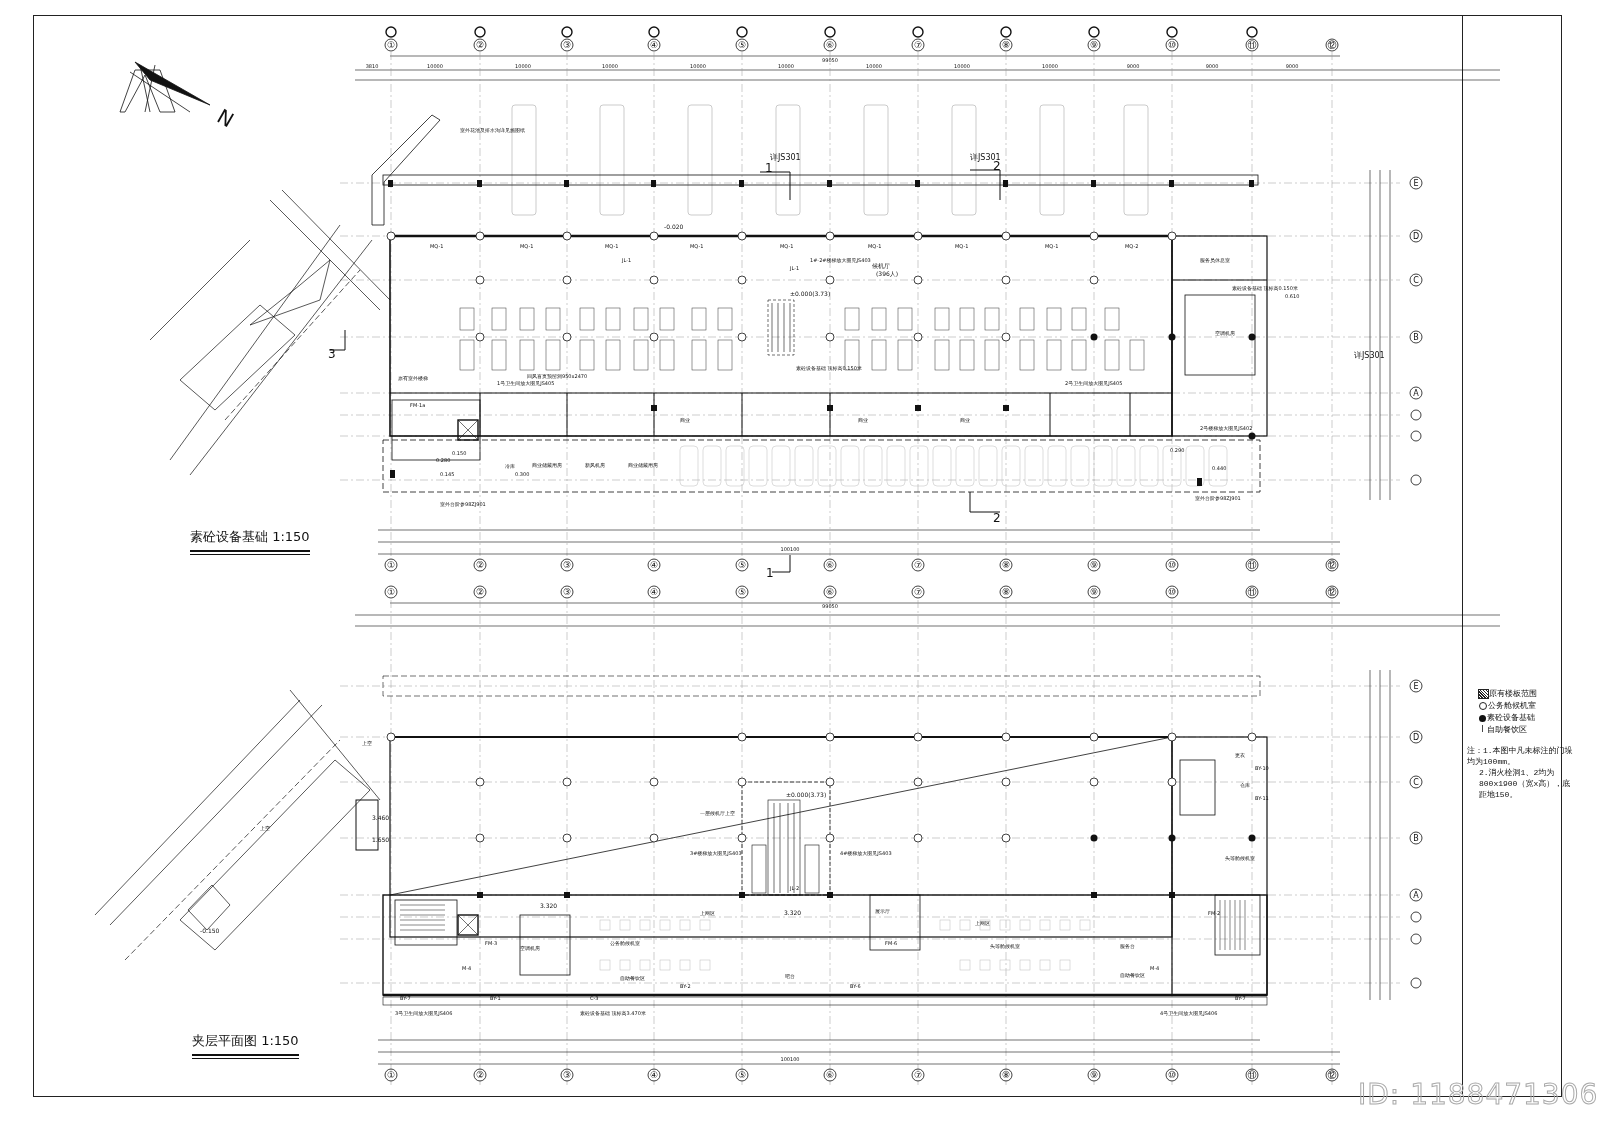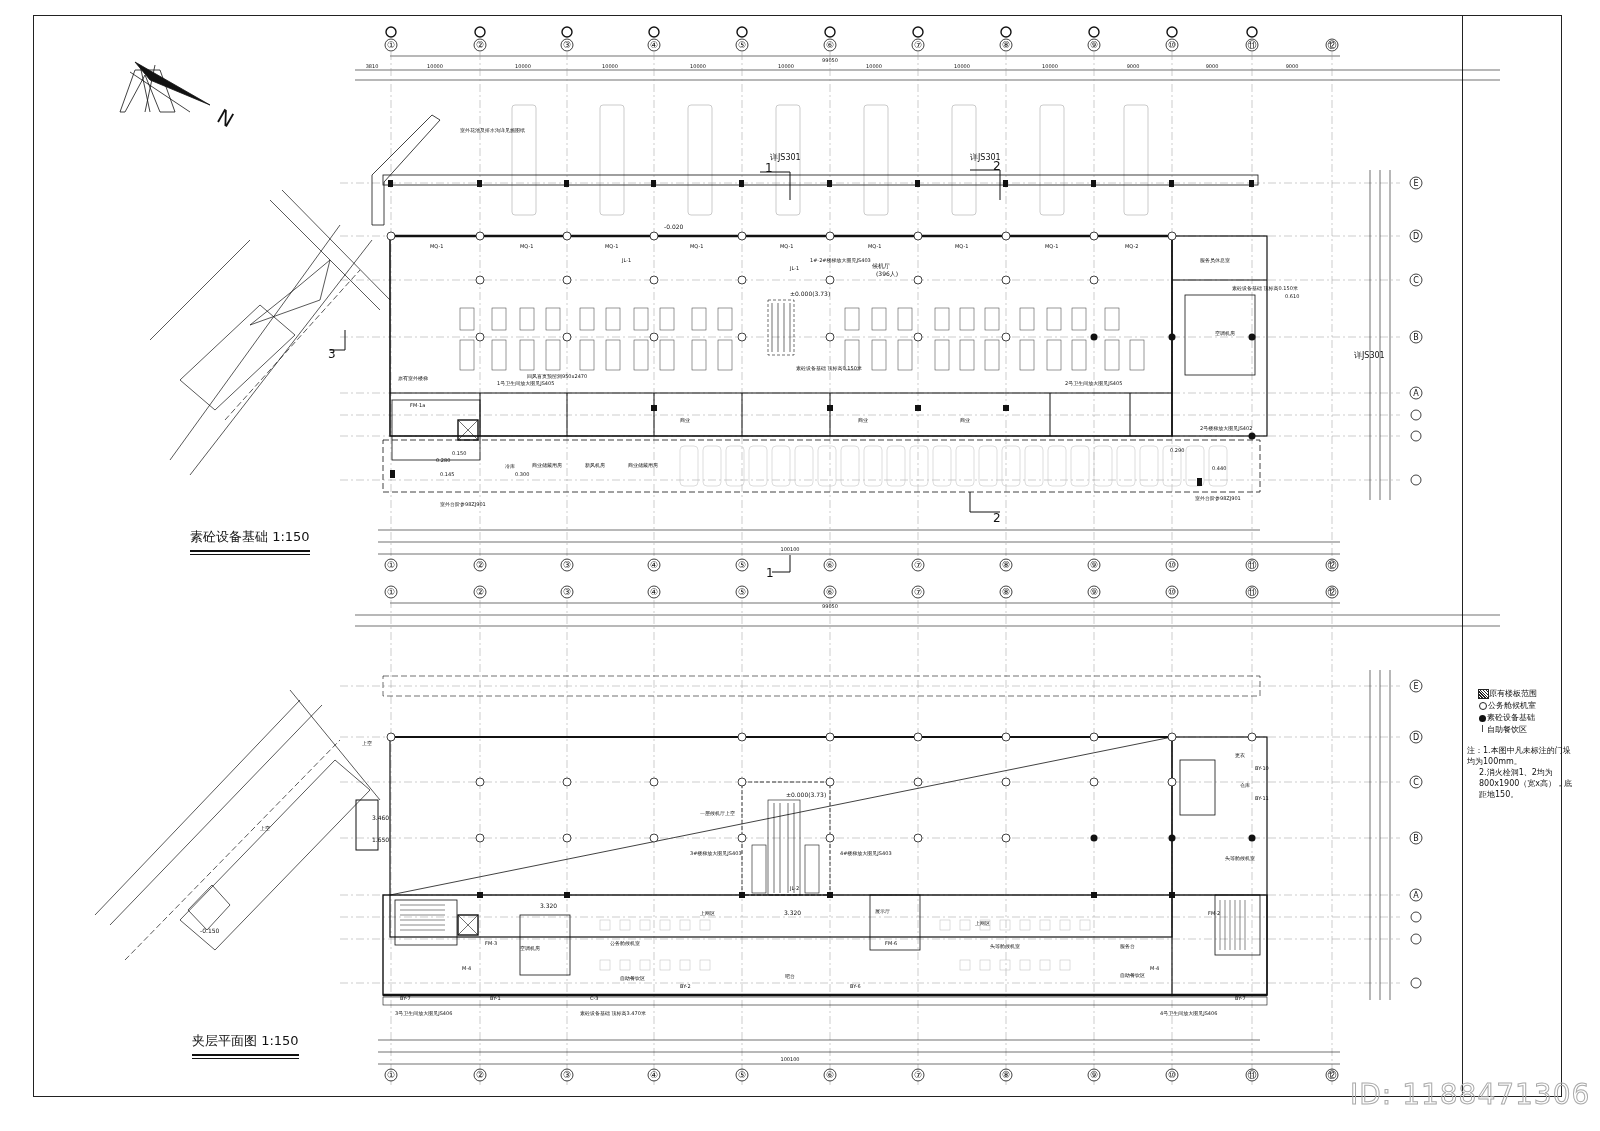--- a/index.html
+++ b/index.html
@@ -7,21 +7,21 @@
   #canvas{position:absolute;left:0;top:0;width:1600px;height:1131px;}
   .frame{position:absolute;border:1.5px solid #222;}
   .plan-title{position:absolute;font-family:"DejaVu Sans",sans-serif;font-size:13px;color:#111;}
   .plan-title .ul{position:absolute;left:0;right:0;bottom:-6px;border-top:2px solid #111;}
   .plan-title .ul2{position:absolute;left:0;right:0;bottom:-9px;border-top:1px solid #111;}
   .legend{position:absolute;font-size:8px;line-height:12px;color:#111;}
   .legend-row{display:flex;align-items:center;}
   .sw{display:inline-block;width:9px;height:8px;}
   .note{position:absolute;font-size:8px;line-height:11px;color:#111;width:110px;}
   .wm-logo{position:absolute;font-size:54px;color:transparent;-webkit-text-stroke:1.3px #bbb;font-family:"DejaVu Sans",sans-serif;letter-spacing:6px;}
-  .wm-id{position:absolute;font-size:28px;color:transparent;-webkit-text-stroke:1px #aaa;font-family:"DejaVu Sans",sans-serif;letter-spacing:1px;}
+  .wm-id{position:absolute;font-size:28px;color:transparent;-webkit-text-stroke:1px #aaa;font-family:"DejaVu Sans",sans-serif;letter-spacing:1px;margin-left:8px;}
   svg text{font-family:"DejaVu Sans",sans-serif;}
 </style>
 </head>
 <body>
 
 <div id="canvas">
 
   <div class="frame" style="left:33px;top:15px;width:1527px;height:1080px;"></div>
   <div class="frame" style="left:1462px;top:15px;width:0;height:1080px;border-width:0 0 0 1.5px;"></div>
 
@@ -716,19 +716,19 @@
     </div>
     <div class="legend-row">
       <span class="sw" style="width:7px;height:7px;background:#111;border-radius:50%;margin:0 1px;"></span>
       <span>素砼设备基础</span>
     </div>
     <div class="legend-row">
       <span style="font-size:8px;width:9px;text-align:center;">I</span>
       <span>自助餐饮区</span>
     </div>
   </div>
-  <div class="note" style="left:1467px;top:745px;">
+  <div class="note" style="left:1467px;top:745px;font-family:Liberation Mono, monospace;">
     <span>注：</span><span>1.本图中凡未标注的门垛均为100mm。</span><br>
     <span style="padding-left:12px;display:inline-block;">2.消火栓洞1、2均为800x1900（宽x高），底距地150。</span>
   </div>
 
   <div class="wm-id" style="left:1350px;top:1078px;">ID: 1188471306</div>
 </div>
 
 </body></html>

